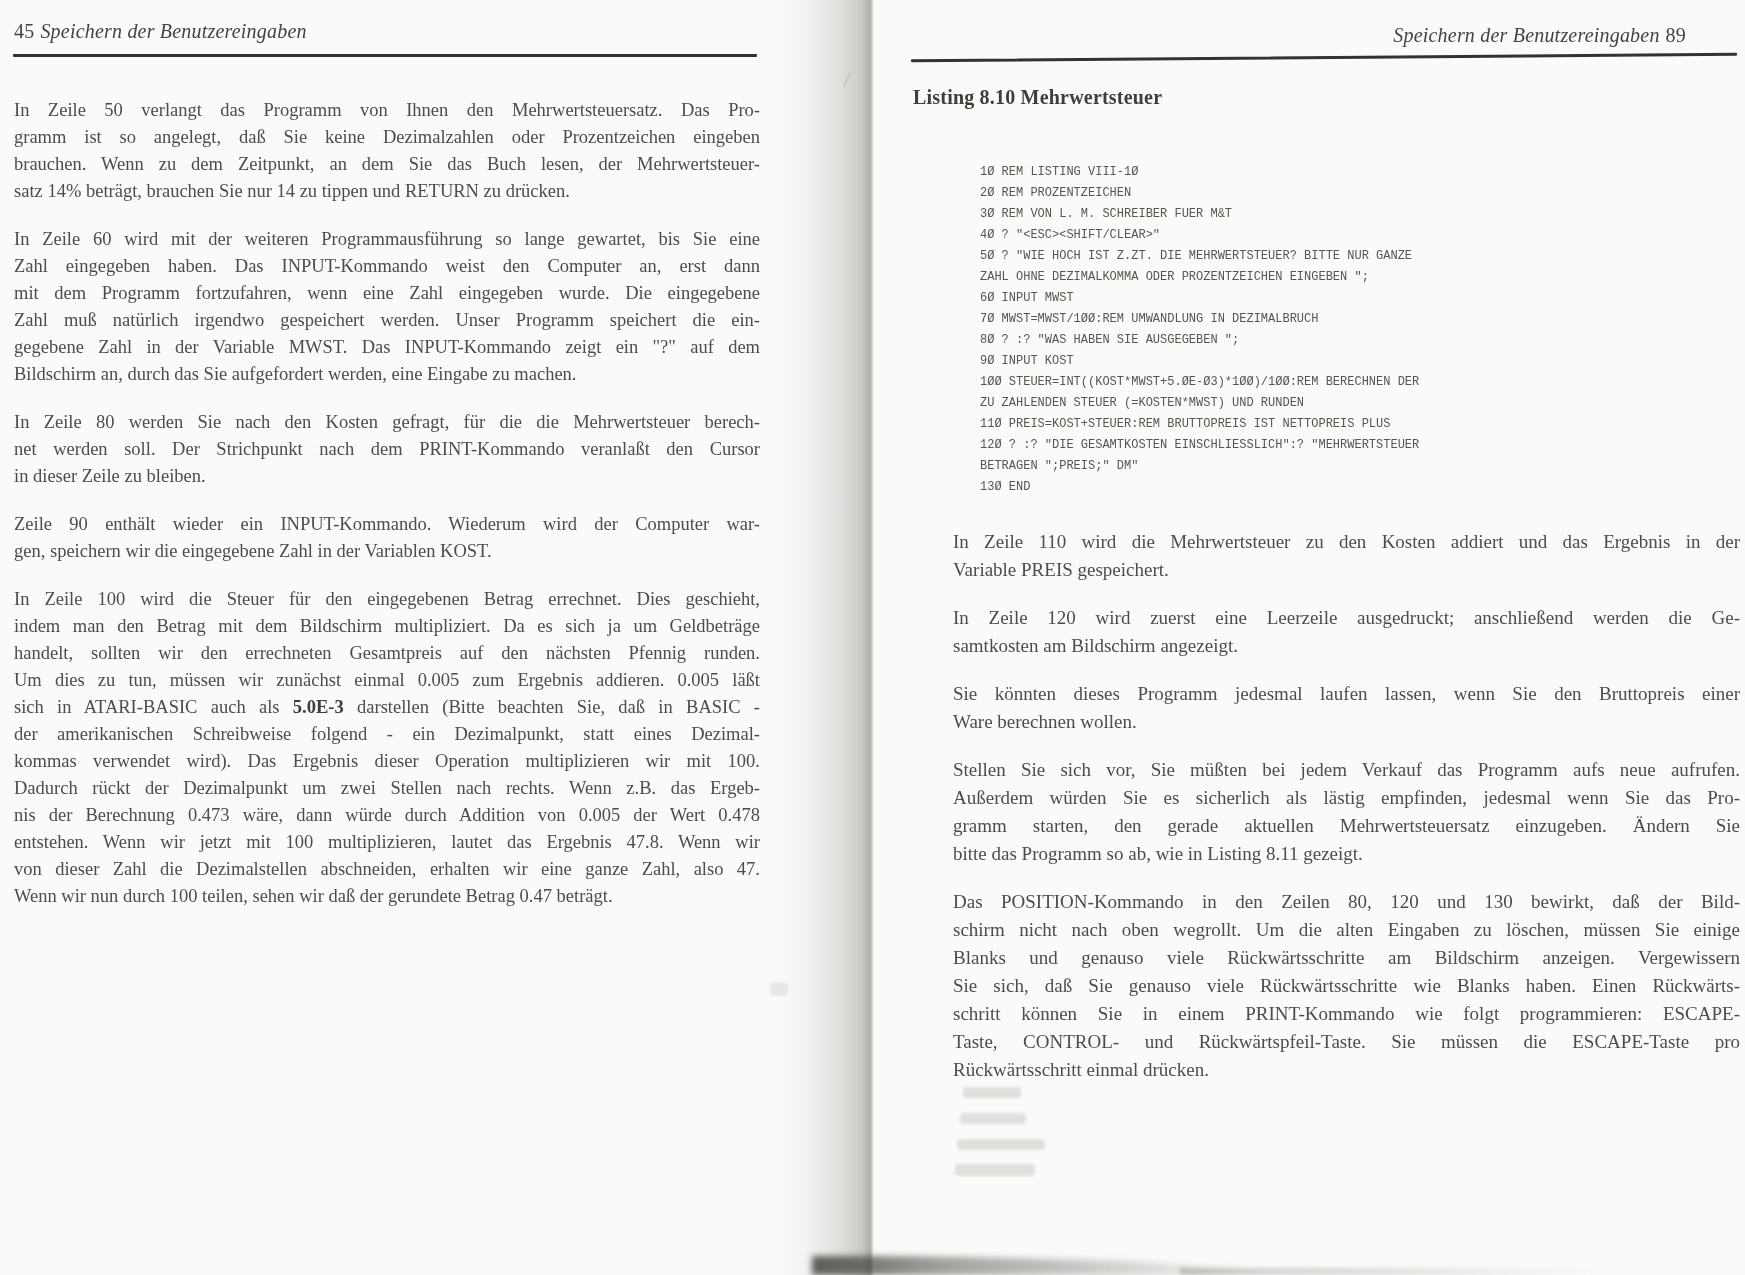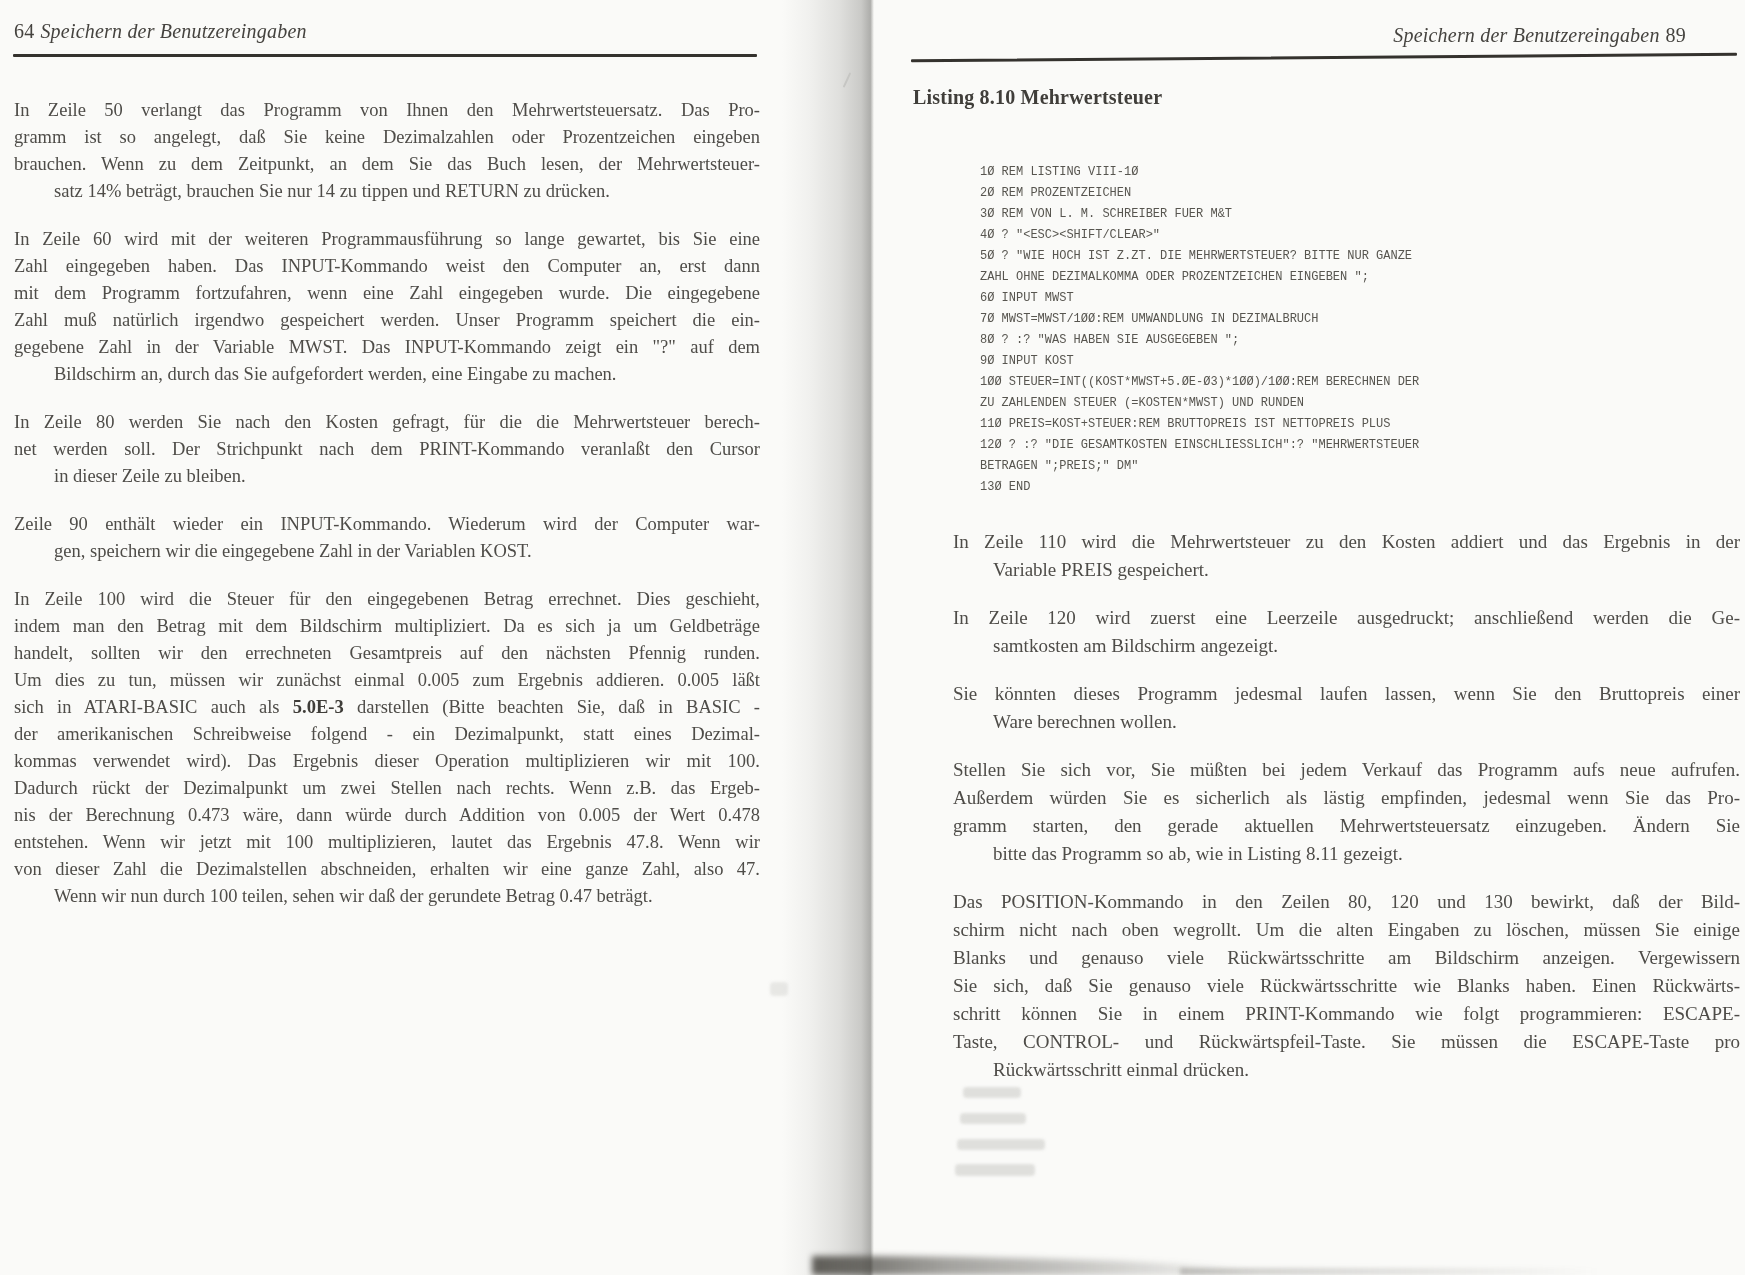--- a/index.html
+++ b/index.html
@@ -50,21 +50,21 @@
   #right-body { position: absolute; left: 953px; top: 528px; width: 787px; }
 
   .bodytext .para + .para { margin-top: 21px; }
   #right-body .para + .para { margin-top: 20px; }
 
   .tl {
     text-align: justify;
     text-align-last: justify;
     white-space: normal;
   }
-  .tl.lastline { text-align-last: left; margin-left: 40px; }
+  .tl.lastline { text-align-last: left; }
   #left-body  .tl { font-size: 18.5px; line-height: 27px; }
   #right-body .tl { font-size: 19px;   line-height: 28px; }
   .tl b { font-weight: bold; color: #3f3d39; }
 
   
   .ghost {
     position: absolute; background: #dbdbd8; filter: blur(1.6px);
     border-radius: 4px; opacity: 0.85;
   }
   #gutter-slash {
@@ -84,21 +84,21 @@
   }
 </style>
 </head>
 <body>
 
 <div id="scan">
 
   <div id="gutter"></div>
 
   <div id="left-head" class="running-head">
-    <span class="pagenum" style="margin-left:0">64</span><span class="rh-title">Speichern der Benutzereingaben</span>
+    <span class="pagenum" style="margin-left:0">45</span><span class="rh-title">Speichern der Benutzereingaben</span>
   </div>
   <div id="left-rule" class="rule"></div>
   <div id="left-body" class="bodytext">
       <div class="para">
         <div class="tl">In Zeile 50 verlangt das Programm von Ihnen den Mehrwertsteuersatz. Das Pro-</div>
         <div class="tl">gramm ist so angelegt, daß Sie keine Dezimalzahlen oder Prozentzeichen eingeben</div>
         <div class="tl">brauchen. Wenn zu dem Zeitpunkt, an dem Sie das Buch lesen, der Mehrwertsteuer-</div>
         <div class="tl lastline">satz 14% beträgt, brauchen Sie nur 14 zu tippen und RETURN zu drücken.</div>
       </div>
       <div class="para">

